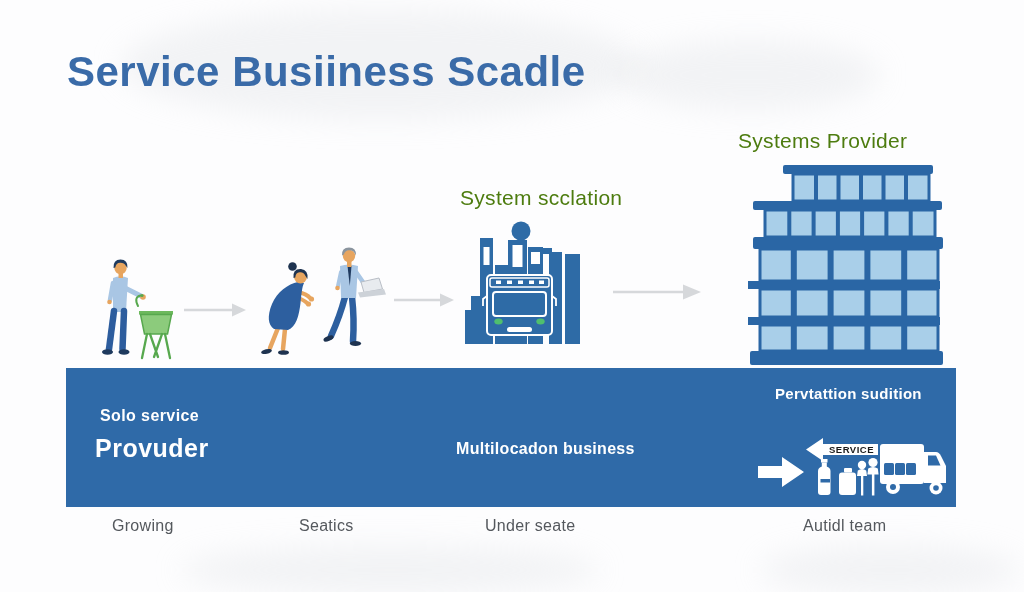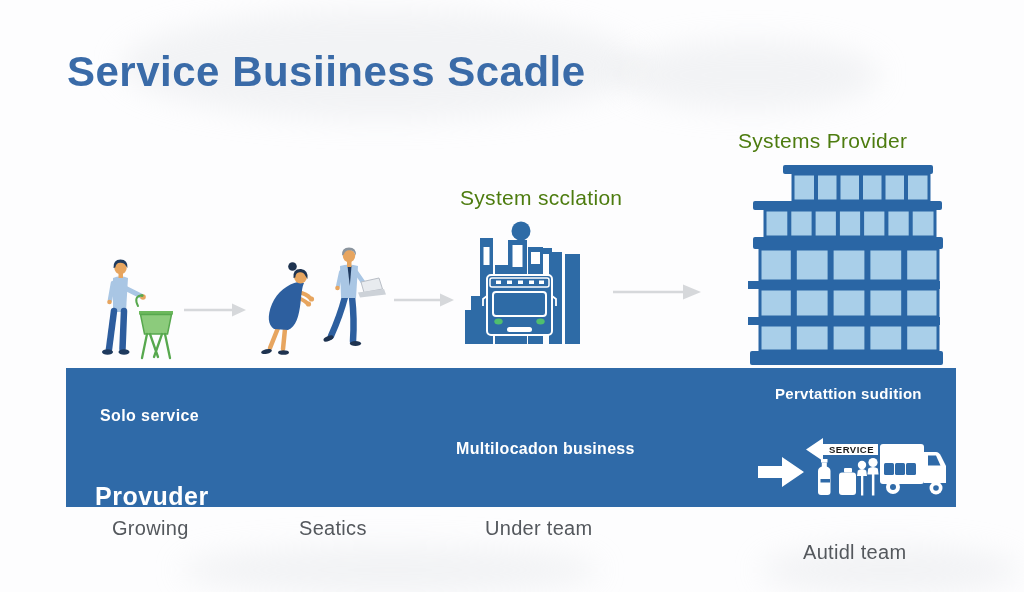--- a/index.html
+++ b/index.html
@@ -30,27 +30,27 @@
   .arrow1{left:184px; top:300px;}
   .arrow2{left:394px; top:290px;}
   .arrow3{left:613px; top:281px;}
 
   .band{
     position:absolute; left:66px; top:368px; width:890px; height:139px;
     background:#2f6aa8;
   }
   .band .t{position:absolute; color:#ffffff;}
   .solo1{left:34px; top:39px; font-size:16px; font-weight:600; letter-spacing:.4px;}
-  .solo2{left:29px; top:66px; font-size:25px; font-weight:700; letter-spacing:.5px;margin-top:48px;}
+  .solo2{left:29px; top:66px; font-size:25px; font-weight:700; letter-spacing:.5px;}
   .multi{left:390px; top:32px; font-size:16px; font-weight:600; letter-spacing:.3px;margin-top:40px;}
   .perv{left:709px; top:17px; font-size:15px; font-weight:600; letter-spacing:.3px;}
   .band-icons{position:absolute; left:686px; top:62px;}
 
-  .bottom-label{position:absolute; top:517px; color:#54585d; font-size:20px; letter-spacing:.3px;}
-  .bl1{left:112px;} .bl2{left:299px;} .bl3{left:485px;} .bl4{left:803px;margin-top:24px;}
+  .bottom-label{position:absolute; top:517px; color:#54585d; font-size:16px; letter-spacing:.3px;}
+  .bl1{left:112px;} .bl2{left:299px;} .bl3{left:485px;} .bl4{left:803px;}
 </style>
 </head>
 <body>
 
 <div class="canvas">
 
   <div class="blob b1"></div>
   <div class="blob b2"></div>
   <div class="blob b3"></div>
   <div class="blob b4"></div>
@@ -261,16 +261,16 @@
         <circle cx="141" cy="57" r="7" fill="#ffffff"></circle>
         <circle cx="141" cy="57" r="3" fill="#2f6aa8"></circle>
         <circle cx="184" cy="58" r="6.5" fill="#ffffff"></circle>
         <circle cx="184" cy="58" r="2.8" fill="#2f6aa8"></circle>
       </g>
     </svg>
   </div>
 
   <span class="bottom-label bl1">Growing</span>
   <span class="bottom-label bl2">Seatics</span>
-  <span class="bottom-label bl3">Under team</span>
+  <span class="bottom-label bl3">Under seate</span>
   <span class="bottom-label bl4">Autidl team</span>
 
 </div>
 
 </body></html>

